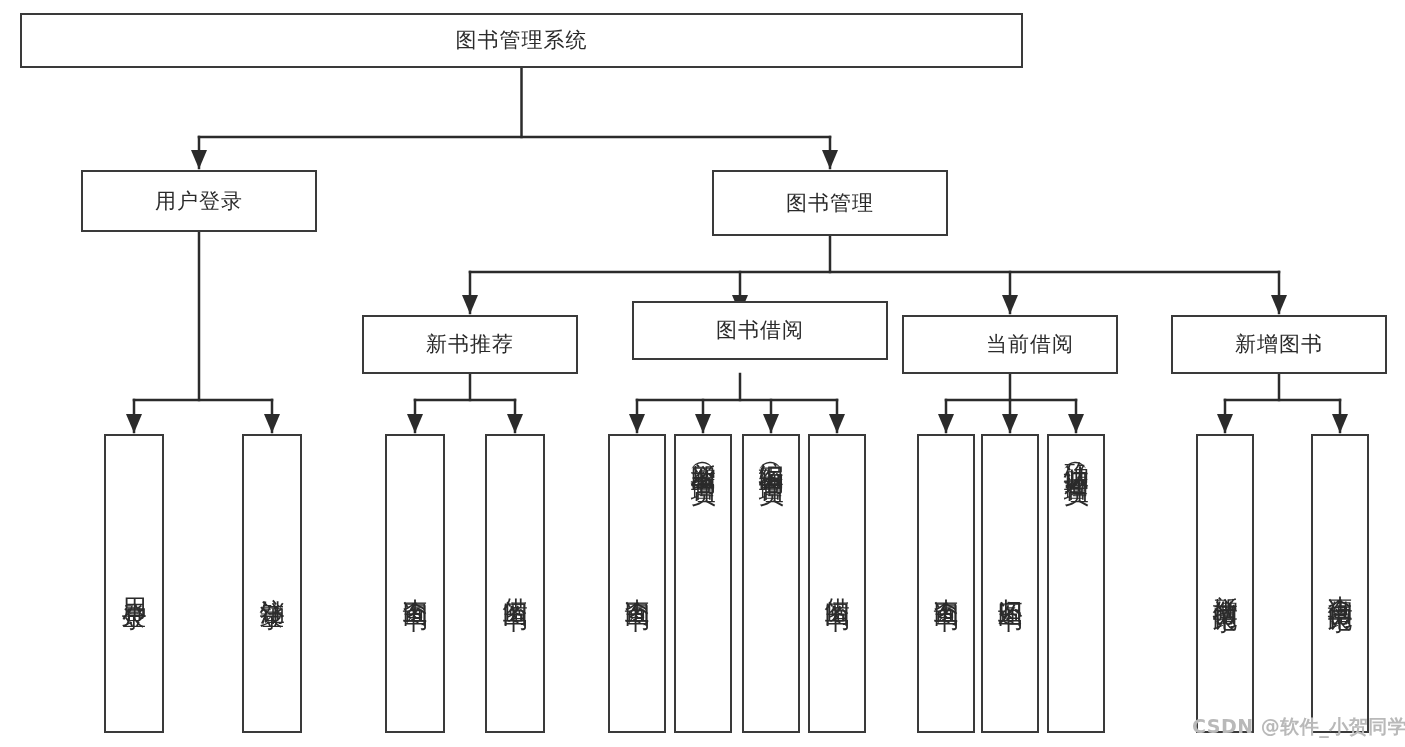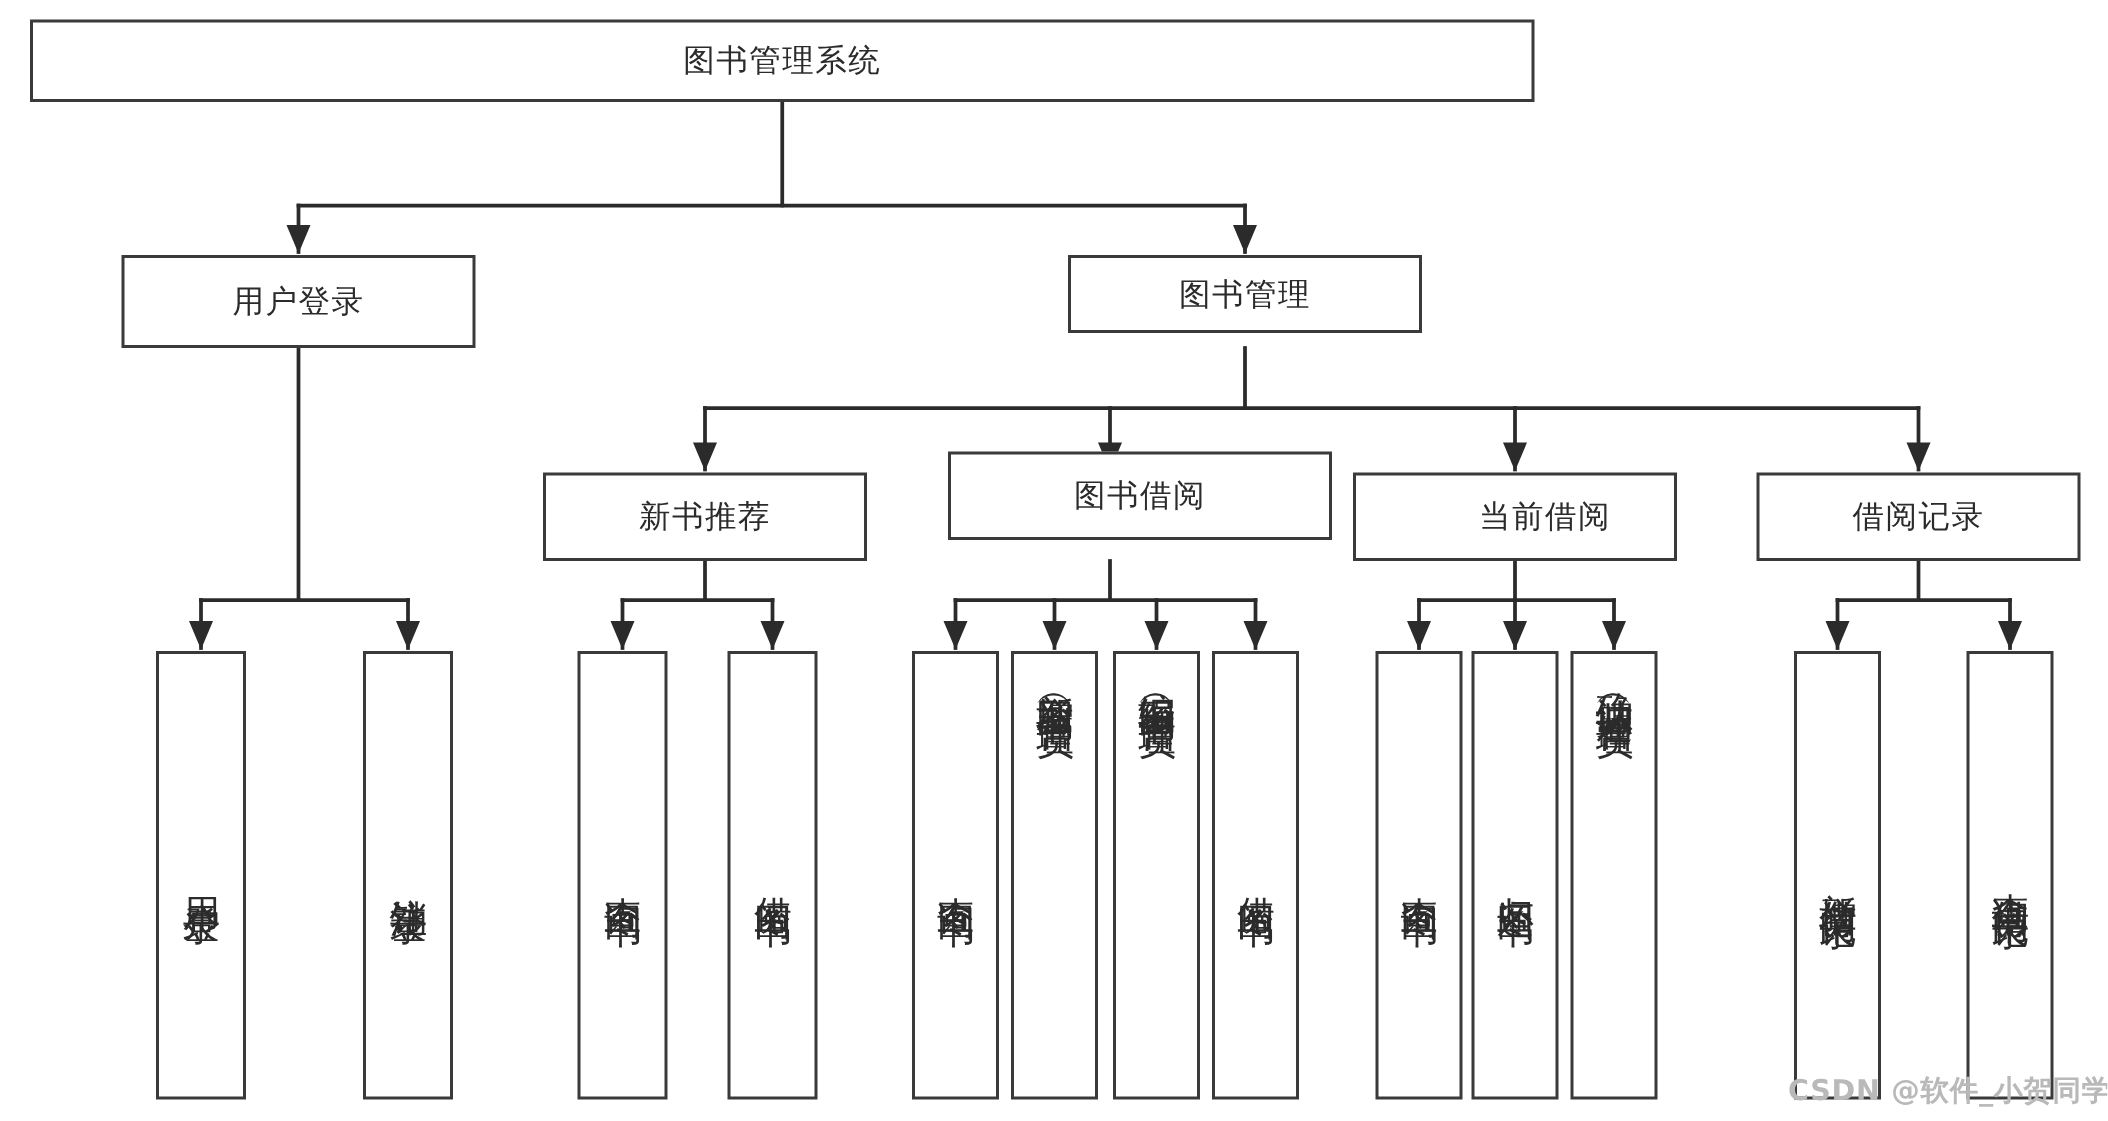--- a/index.html
+++ b/index.html
@@ -128,34 +128,34 @@
       <path d="M 1340 400 L 1340 432" fill="none" stroke="#2b2b2b" stroke-width="2.5" stroke-linecap="square"></path>
       <polygon points="1332,414 1348,414 1340,433" fill="#2b2b2b"></polygon>
     </svg>
   <div id="nodes">
       <div class="node horizontal" style="left: 20px; top: 13px; width: 1003px; height: 55px;">
         <span class="label">图书管理系统</span>
       </div>
       <div class="node horizontal" style="left: 81px; top: 170px; width: 236px; height: 62px;">
         <span class="label">用户登录</span>
       </div>
-      <div class="node horizontal" style="left: 712px; top: 170px; width: 236px; height: 52px;">
+      <div class="node horizontal" style="left: 712px; top: 170px; width: 236px; height: 66px;">
         <span class="label">图书管理</span>
       </div>
       <div class="node horizontal" style="left: 362px; top: 315px; width: 216px; height: 59px;">
         <span class="label">新书推荐</span>
       </div>
       <div class="node horizontal" style="left: 632px; top: 301px; width: 256px; height: 59px;">
         <span class="label">图书借阅</span>
       </div>
       <div class="node horizontal" style="left: 902px; top: 315px; width: 216px; height: 59px; padding-left: 40px;">
         <span class="label">当前借阅</span>
       </div>
       <div class="node horizontal" style="left: 1171px; top: 315px; width: 216px; height: 59px;">
-        <span class="label">借阅记录</span>
+        <span class="label">新增图书</span>
       </div>
       <div class="node vertical centered" style="left: 104px; top: 434px; width: 60px; height: 299px;">
         <span class="label">用户登录</span>
       </div>
       <div class="node vertical centered" style="left: 242px; top: 434px; width: 60px; height: 299px;">
         <span class="label">注销登录</span>
       </div>
       <div class="node vertical centered" style="left: 385px; top: 434px; width: 60px; height: 299px;">
         <span class="label">查询图书</span>
       </div>

